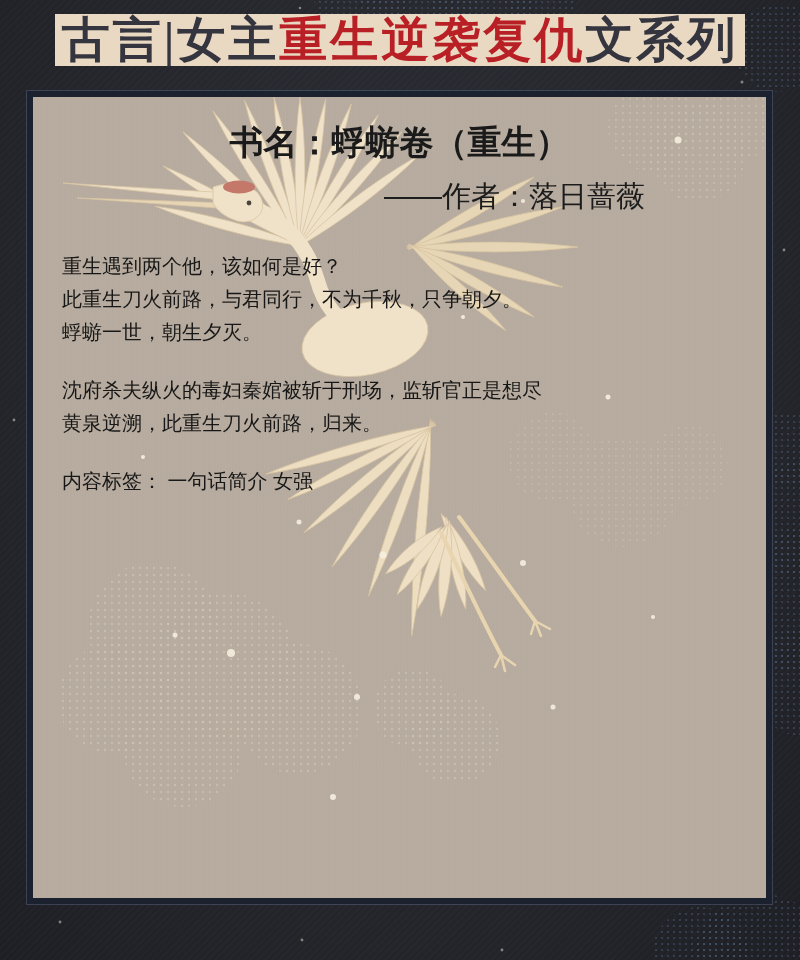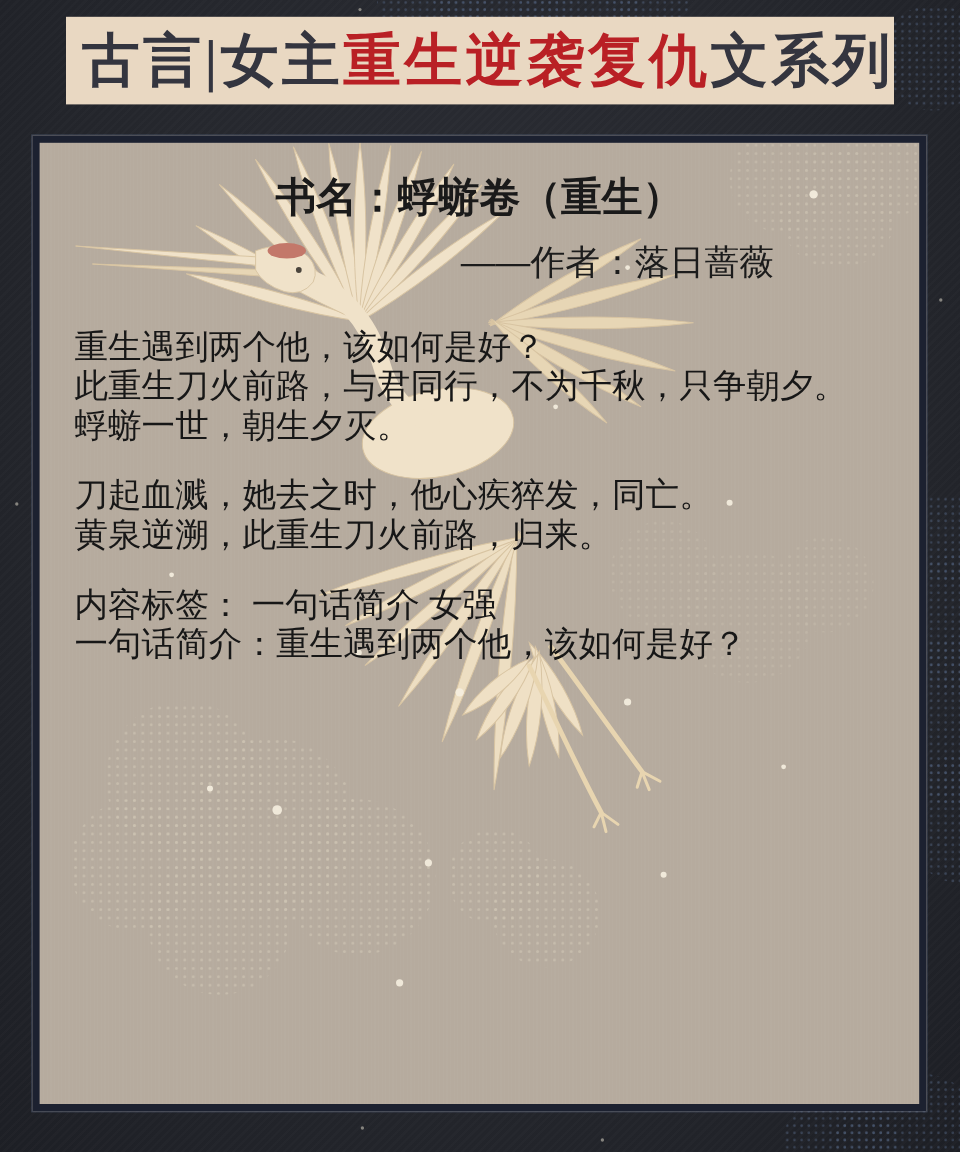--- a/index.html
+++ b/index.html
@@ -3,38 +3,38 @@
 <meta charset="utf-8">
 <style>
   html,body{margin:0;padding:0;width:800px;height:960px;overflow:hidden;
     font-family:"Liberation Sans","DejaVu Sans",sans-serif;}
   .stage{position:relative;width:800px;height:960px;
     background:radial-gradient(ellipse at 50% 35%, #2b2d34 0%, #25272d 55%, #1d1f25 100%);}
   .stage::after{content:"";position:absolute;inset:0;pointer-events:none;
     background:repeating-linear-gradient(135deg, rgba(255,255,255,0.015) 0 2px, transparent 2px 5px);}
   .decor{position:absolute;inset:0;}
   
-  .banner{position:absolute;left:55px;top:14px;width:690px;height:73px;
-    background:#e9d8c2;display:flex;align-items:center;justify-content:flex-end;z-index:3;}
+  .banner{position:absolute;left:55px;top:14px;width:690px;height:52px;
+    background:#e9d8c2;display:flex;align-items:center;justify-content:center;z-index:3;}
   .banner-text{font-family:"Liberation Serif","DejaVu Serif",serif;
     font-size:48px;font-weight:600;letter-spacing:3px;color:#34353f;white-space:nowrap;}
   .banner-text .hl{color:#b92025;}
   
-  .panel{position:absolute;left:27px;top:113px;width:745px;height:813px;box-sizing:border-box;
+  .panel{position:absolute;left:27px;top:91px;width:745px;height:813px;box-sizing:border-box;
     background:#b6ab9e;border:6px solid #1c2130;z-index:2;
     box-shadow:0 0 0 1px rgba(130,150,190,0.28);}
   .panel-inner{position:absolute;inset:0;overflow:hidden;
     background:repeating-linear-gradient(90deg, rgba(255,255,255,0.02) 0 1px, transparent 1px 3px);}
   .art{position:absolute;left:0;top:0;width:733px;height:801px;}
   
   .titleline{position:absolute;left:0;top:23px;width:100%;text-align:center;
     font-size:34px;font-weight:600;color:#1a1a1a;}
   .authorline{position:absolute;left:351px;top:80px;font-size:29px;color:#1c1c1c;white-space:nowrap;text-align:center;}
   .synopsis{position:absolute;left:29px;top:128px;width:685px;
-    font-size:28px;line-height:33px;color:#171717;}
+    font-size:20px;line-height:33px;color:#171717;}
   .synopsis p{margin:0 0 25px 0;}
   .synopsis div{white-space:nowrap;}
 </style>
 </head>
 <body>
 
 <div class="stage">
 
   <svg class="decor" viewBox="0 0 800 960" aria-hidden="true">
     <defs>
@@ -205,25 +205,24 @@
 
       <div class="synopsis">
         <p>
           </p>
           <div>重生遇到两个他，该如何是好？</div>
           <div>此重生刀火前路，与君同行，不为千秋，只争朝夕。</div>
           <div>蜉蝣一世，朝生夕灭。</div>
         <p></p>
         <p>
           </p>
-          <div>刀起血溅，她去之时，他心疾猝发，同亡。</div>
+          <div>沈府杀夫纵火的毒妇秦婠被斩于刑场，监斩官正是想尽</div>
           <div>黄泉逆溯，此重生刀火前路，归来。</div>
         <p></p>
         <p>
           </p>
           <div>内容标签： 一句话简介 女强</div>
-          <div>一句话简介：重生遇到两个他，该如何是好？</div>
         <p></p>
       </div>
 
     </div>
   </div>
 </div>
 
 </body></html>

